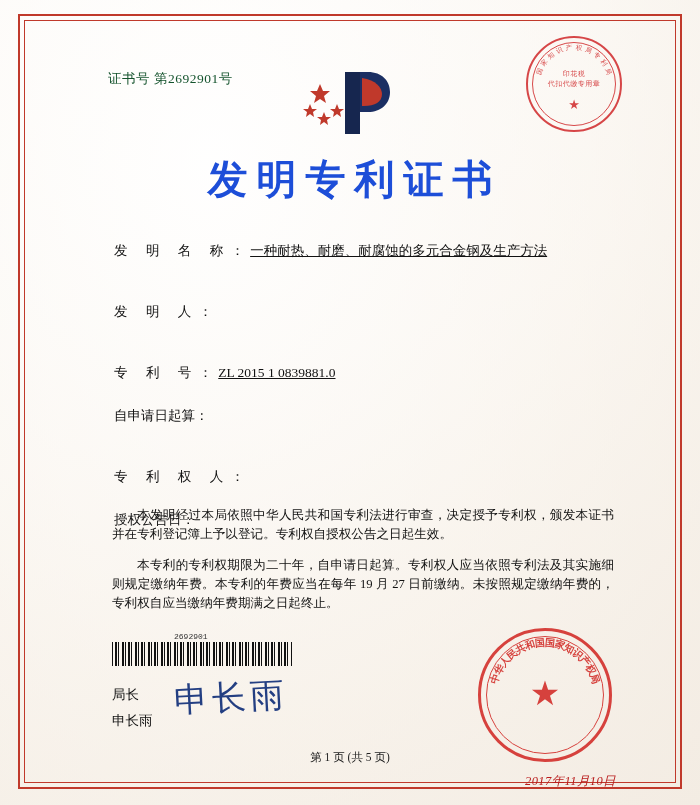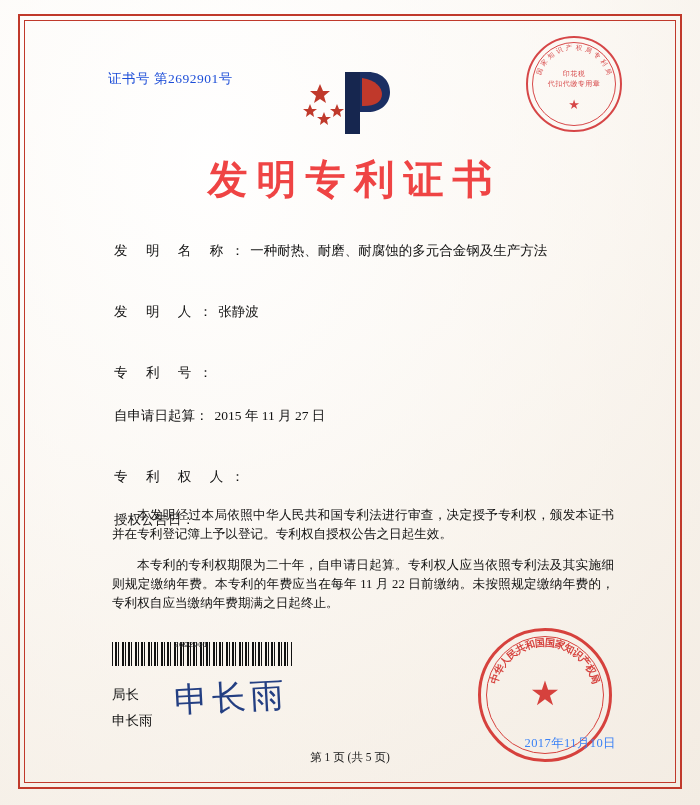--- a/index.html
+++ b/index.html
@@ -49,21 +49,21 @@
     right: 24px;
     bottom: 22px;
   }
 
   
   .cert-no {
     position: absolute;
     left: 84px;
     top: 50px;
     font-size: 13.5px;
-    color: #1d4ed8;
+    color: #14532d;
     letter-spacing: 0.5px;
   }
 
   
   .seal-top {
     position: absolute;
     right: 54px;
     top: 16px;
     width: 92px;
     height: 92px;
@@ -124,21 +124,21 @@
   
   .main-title {
     position: absolute;
     left: 0;
     right: 0;
     top: 132px;
     text-align: center;
     font-size: 40px;
     font-weight: bold;
     letter-spacing: 9px;
-    color: #ef4444;
+    color: #1d4ed8;
     font-family: "DejaVu Serif", "Liberation Serif", serif;
     text-indent: 9px;
   }
 
   
   .fields {
     position: absolute;
     left: 90px;
     right: 60px;
     top: 204px;
@@ -157,20 +157,21 @@
   .field-label.spaced {
     letter-spacing: 7.5px;
     margin-top: 18px;
   }
   .field-sep {
     margin: 0 2px 0 0;
   }
   .field-value {
     flex: 1 1 auto;
     padding-left: 4px;
+    text-decoration: underline;
   }
 
   
   .body-text {
     position: absolute;
     left: 88px;
     right: 62px;
     top: 474px;
     font-size: 12.6px;
     line-height: 19px;
@@ -197,21 +198,20 @@
       #111 10px, #111 12px, transparent 12px, transparent 13px
     );
   }
   .barcode-num {
     position: absolute;
     left: 150px;
     top: 612px;
     font-size: 8px;
     color: #333;
     font-family: "Liberation Mono", monospace;
-    margin-top: 8px;
   }
 
   
   .director {
     position: absolute;
     left: 88px;
     top: 662px;
     font-size: 13.5px;
     color: #111;
     line-height: 26px;
@@ -264,24 +264,25 @@
     top: 50%;
     font-size: 10px;
     font-family: "Liberation Sans", sans-serif;
     font-weight: bold;
     transform-origin: 0 0;
     white-space: nowrap;
   }
   .seal-date {
     position: absolute;
     right: 60px;
-    top: 715px;
+    top: 753px;
     font-size: 12.5px;
-    color: #3b82f6;
+    color: #b91c1c;
     letter-spacing: 0.4px;
+    font-style: italic;
   }
 
   
   .footer {
     position: absolute;
     left: 0;
     right: 0;
     bottom: 18px;
     text-align: center;
     font-size: 11.5px;
@@ -337,44 +338,43 @@
 
     <div class="fields">
       <div class="field-row">
         <span class="field-label spaced">发 明 名 称</span>
         <span class="field-sep">：</span>
         <span class="field-value">一种耐热、耐磨、耐腐蚀的多元合金钢及生产方法</span>
       </div>
       <div class="field-row">
         <span class="field-label spaced">发 明 人</span>
         <span class="field-sep">：</span>
-        <span class="field-value">张静波</span>
       </div>
       <div class="field-row">
         <span class="field-label spaced">专 利 号</span>
         <span class="field-sep">：</span>
+        <span class="field-value">ZL 2015 1 0839881.0</span>
       </div>
       <div class="field-row">
         <span class="field-label">自申请日起算</span>
         <span class="field-sep">：</span>
-        <span class="field-value">2015 年 11 月 27 日</span>
       </div>
       <div class="field-row">
         <span class="field-label spaced">专 利 权 人</span>
         <span class="field-sep">：</span>
       </div>
       <div class="field-row">
         <span class="field-label">授权公告日</span>
         <span class="field-sep">：</span>
       </div>
     </div>
 
     <div class="body-text">
       <p>本发明经过本局依照中华人民共和国专利法进行审查，决定授予专利权，颁发本证书并在专利登记簿上予以登记。专利权自授权公告之日起生效。</p>
-      <p>本专利的专利权期限为二十年，自申请日起算。专利权人应当依照专利法及其实施细则规定缴纳年费。本专利的年费应当在每年 11 月 22 日前缴纳。未按照规定缴纳年费的，专利权自应当缴纳年费期满之日起终止。</p>
+      <p>本专利的专利权期限为二十年，自申请日起算。专利权人应当依照专利法及其实施细则规定缴纳年费。本专利的年费应当在每年 19 月 27 日前缴纳。未按照规定缴纳年费的，专利权自应当缴纳年费期满之日起终止。</p>
     </div>
 
     <div class="barcode"></div>
     <div class="barcode-num">2692901</div>
 
     <div class="director">
       <div>局长</div>
       <div>申长雨</div>
     </div>
     <div class="signature">申长雨</div>

